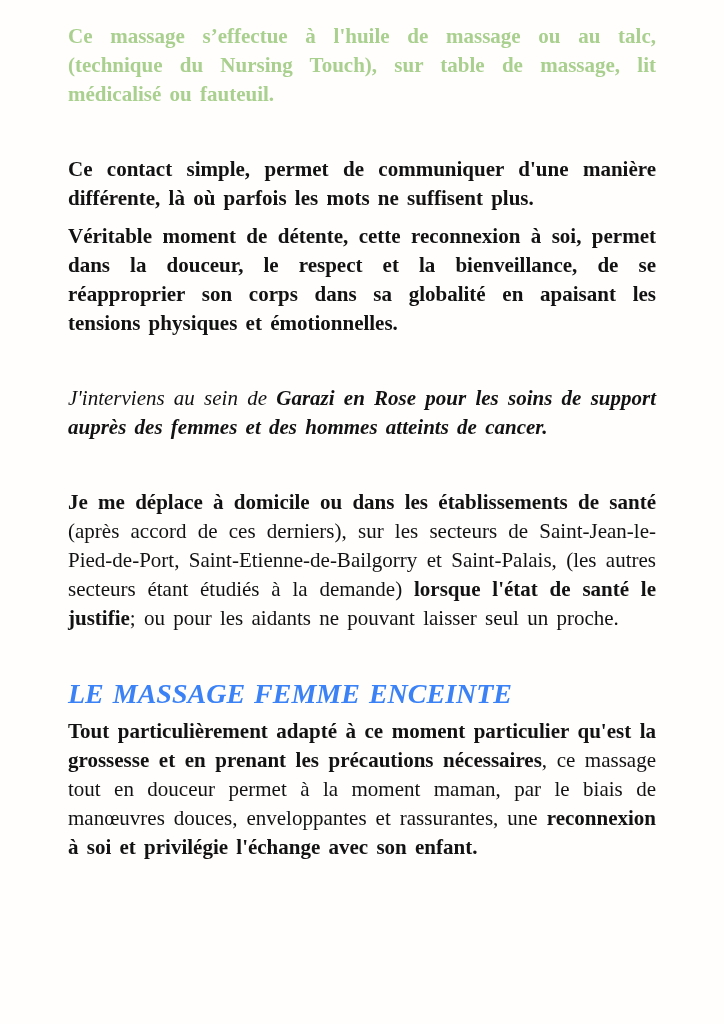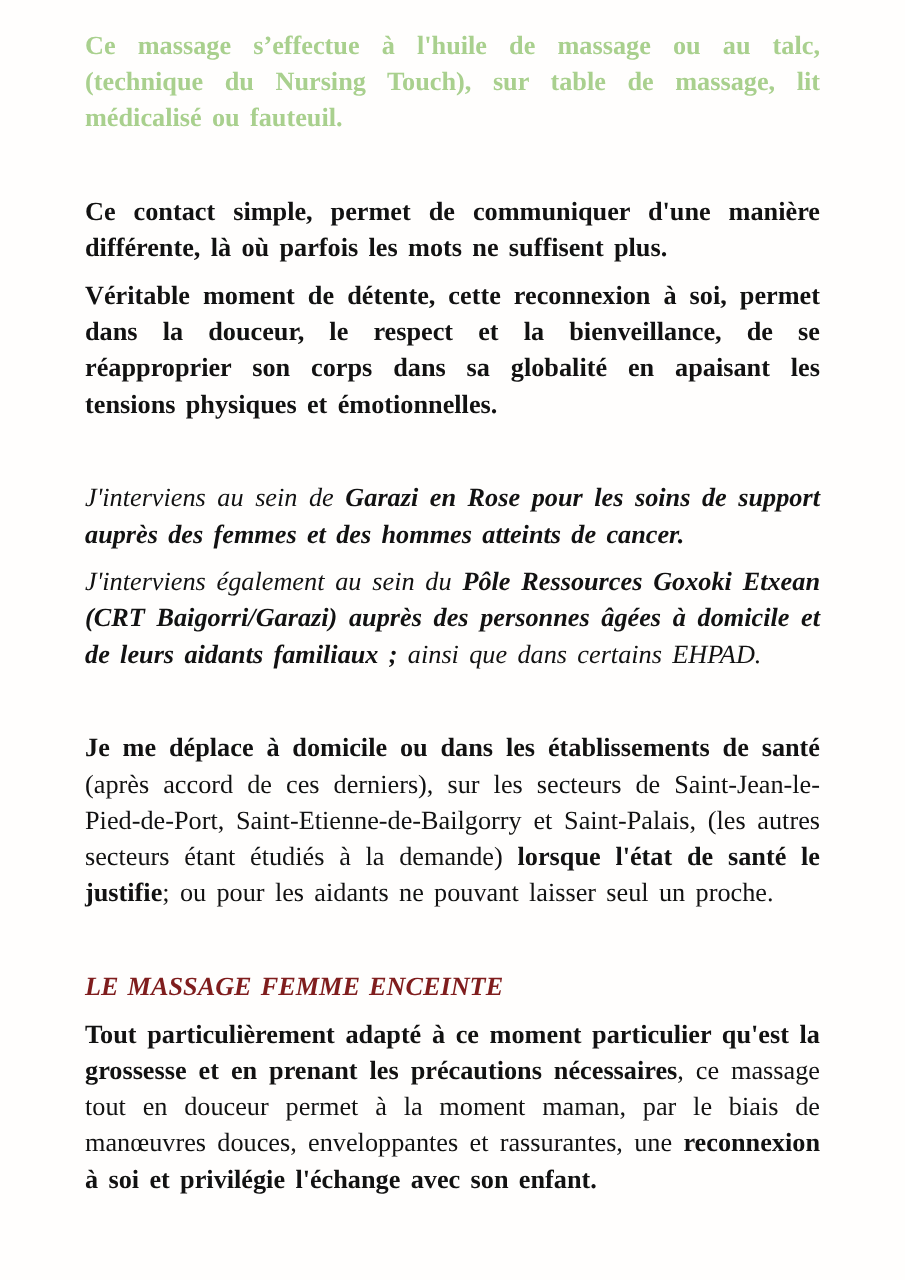--- a/index.html
+++ b/index.html
@@ -23,25 +23,25 @@
     font-size: 21px;
     line-height: 29px;
     text-align: justify;
     word-spacing: 3px;
   }
   .gap { height: 37px; }
   .green-para { color: #a9d08e; font-weight: 700; }
   .italic-para { font-style: italic; }
   h2.section-heading {
     margin: 0 0 9px 0;
-    font-size: 21px;
+    font-size: 28px;
     line-height: 29px;
     font-weight: 700;
     font-style: italic;
-    color: #7f1d1d;
+    color: #3b82f6;
     text-align: left;
     word-spacing: 2px;
   }
   span.b { font-weight: 700; }
   span.i { font-style: italic; }
 </style>
 </head>
 <body>
 
 <main class="page">
@@ -51,21 +51,20 @@
   <div class="gap"></div>
 
   <p class="para"><span class="b">Ce contact simple, permet de communiquer d'une manière différente, là où parfois les mots ne suffisent plus.</span></p>
 
   <p class="para"><span class="b">Véritable moment de détente, cette reconnexion à soi, permet dans la douceur, le respect et la bienveillance, de se réapproprier son corps dans sa globalité en apaisant les tensions physiques et émotionnelles.</span></p>
 
   <div class="gap"></div>
 
   <p class="para italic-para"><span class="i">J'interviens au sein de </span><span class="b i">Garazi en Rose pour les soins de support auprès des femmes et des hommes atteints de cancer.</span></p>
 
-  <p class="para italic-para"><span class="i">J'interviens également au sein du </span><span class="b i">Pôle Ressources Goxoki Etxean (CRT Baigorri/Garazi) auprès des personnes âgées à domicile et de leurs aidants familiaux&nbsp;;</span><span class="i"> ainsi que dans certains EHPAD.</span></p>
 
   <div class="gap"></div>
 
   <p class="para"><span class="b">Je me déplace à domicile ou dans les établissements de santé</span><span> (après accord de ces derniers), sur les secteurs de Saint-Jean-le-Pied-de-Port, Saint-Etienne-de-Bailgorry et Saint-Palais, (les autres secteurs étant étudiés à la demande) </span><span class="b">lorsque l'état de santé le justifie</span><span>; ou pour les aidants ne pouvant laisser seul un proche.</span></p>
 
   <div class="gap"></div>
 
   <h2 class="section-heading">LE MASSAGE FEMME ENCEINTE</h2>
 
   <p class="para"><span class="b">Tout particulièrement adapté à ce moment particulier qu'est la grossesse et en prenant les précautions nécessaires</span><span>, ce massage tout en douceur permet à la moment maman, par le biais de manœuvres douces, enveloppantes et rassurantes, une </span><span class="b">reconnexion à soi et privilégie l'échange avec son enfant.</span></p>

